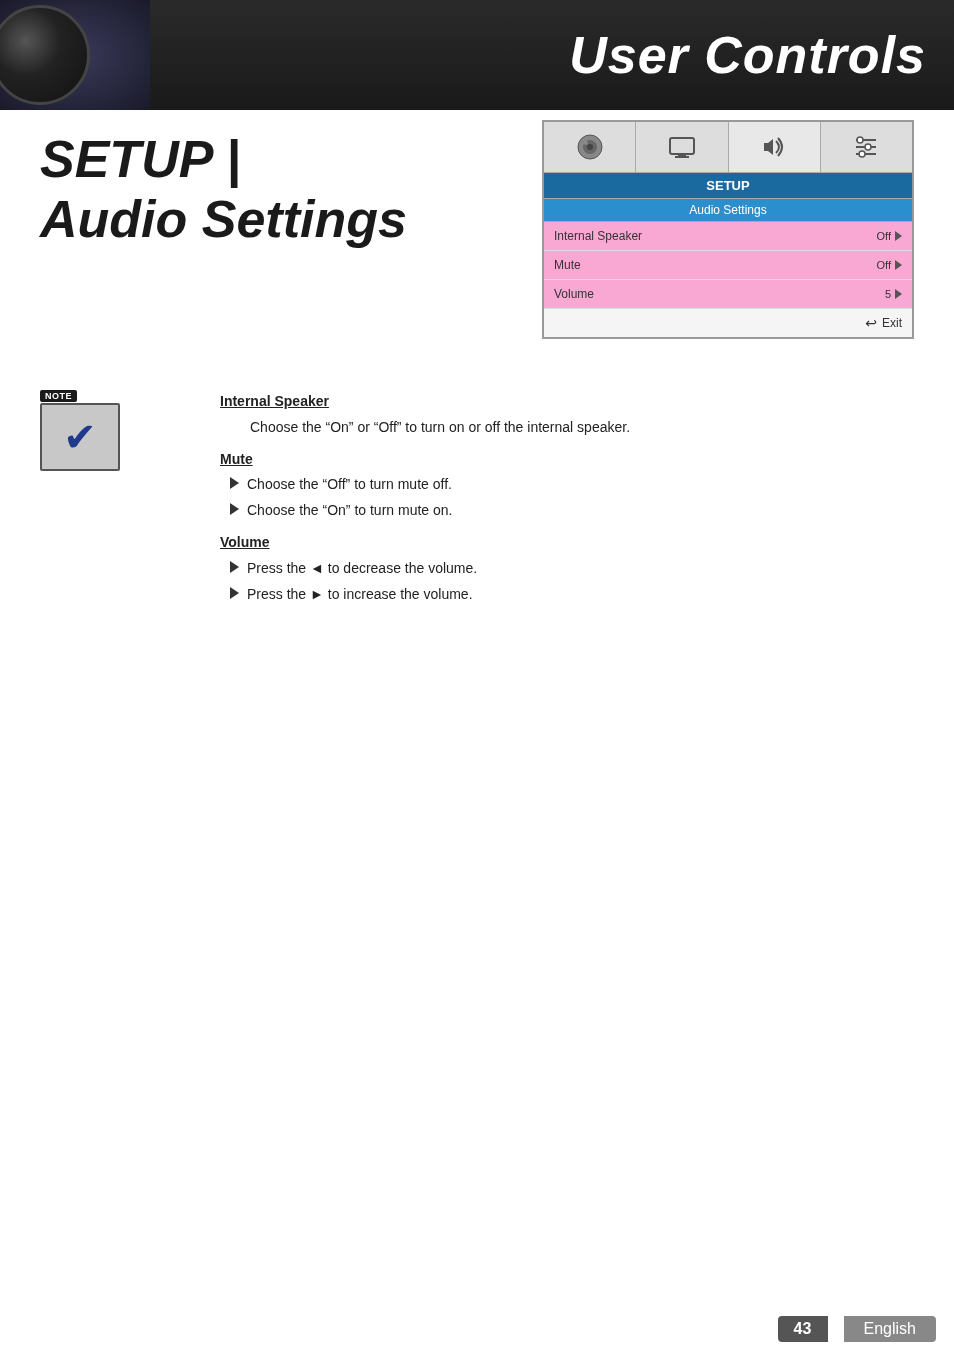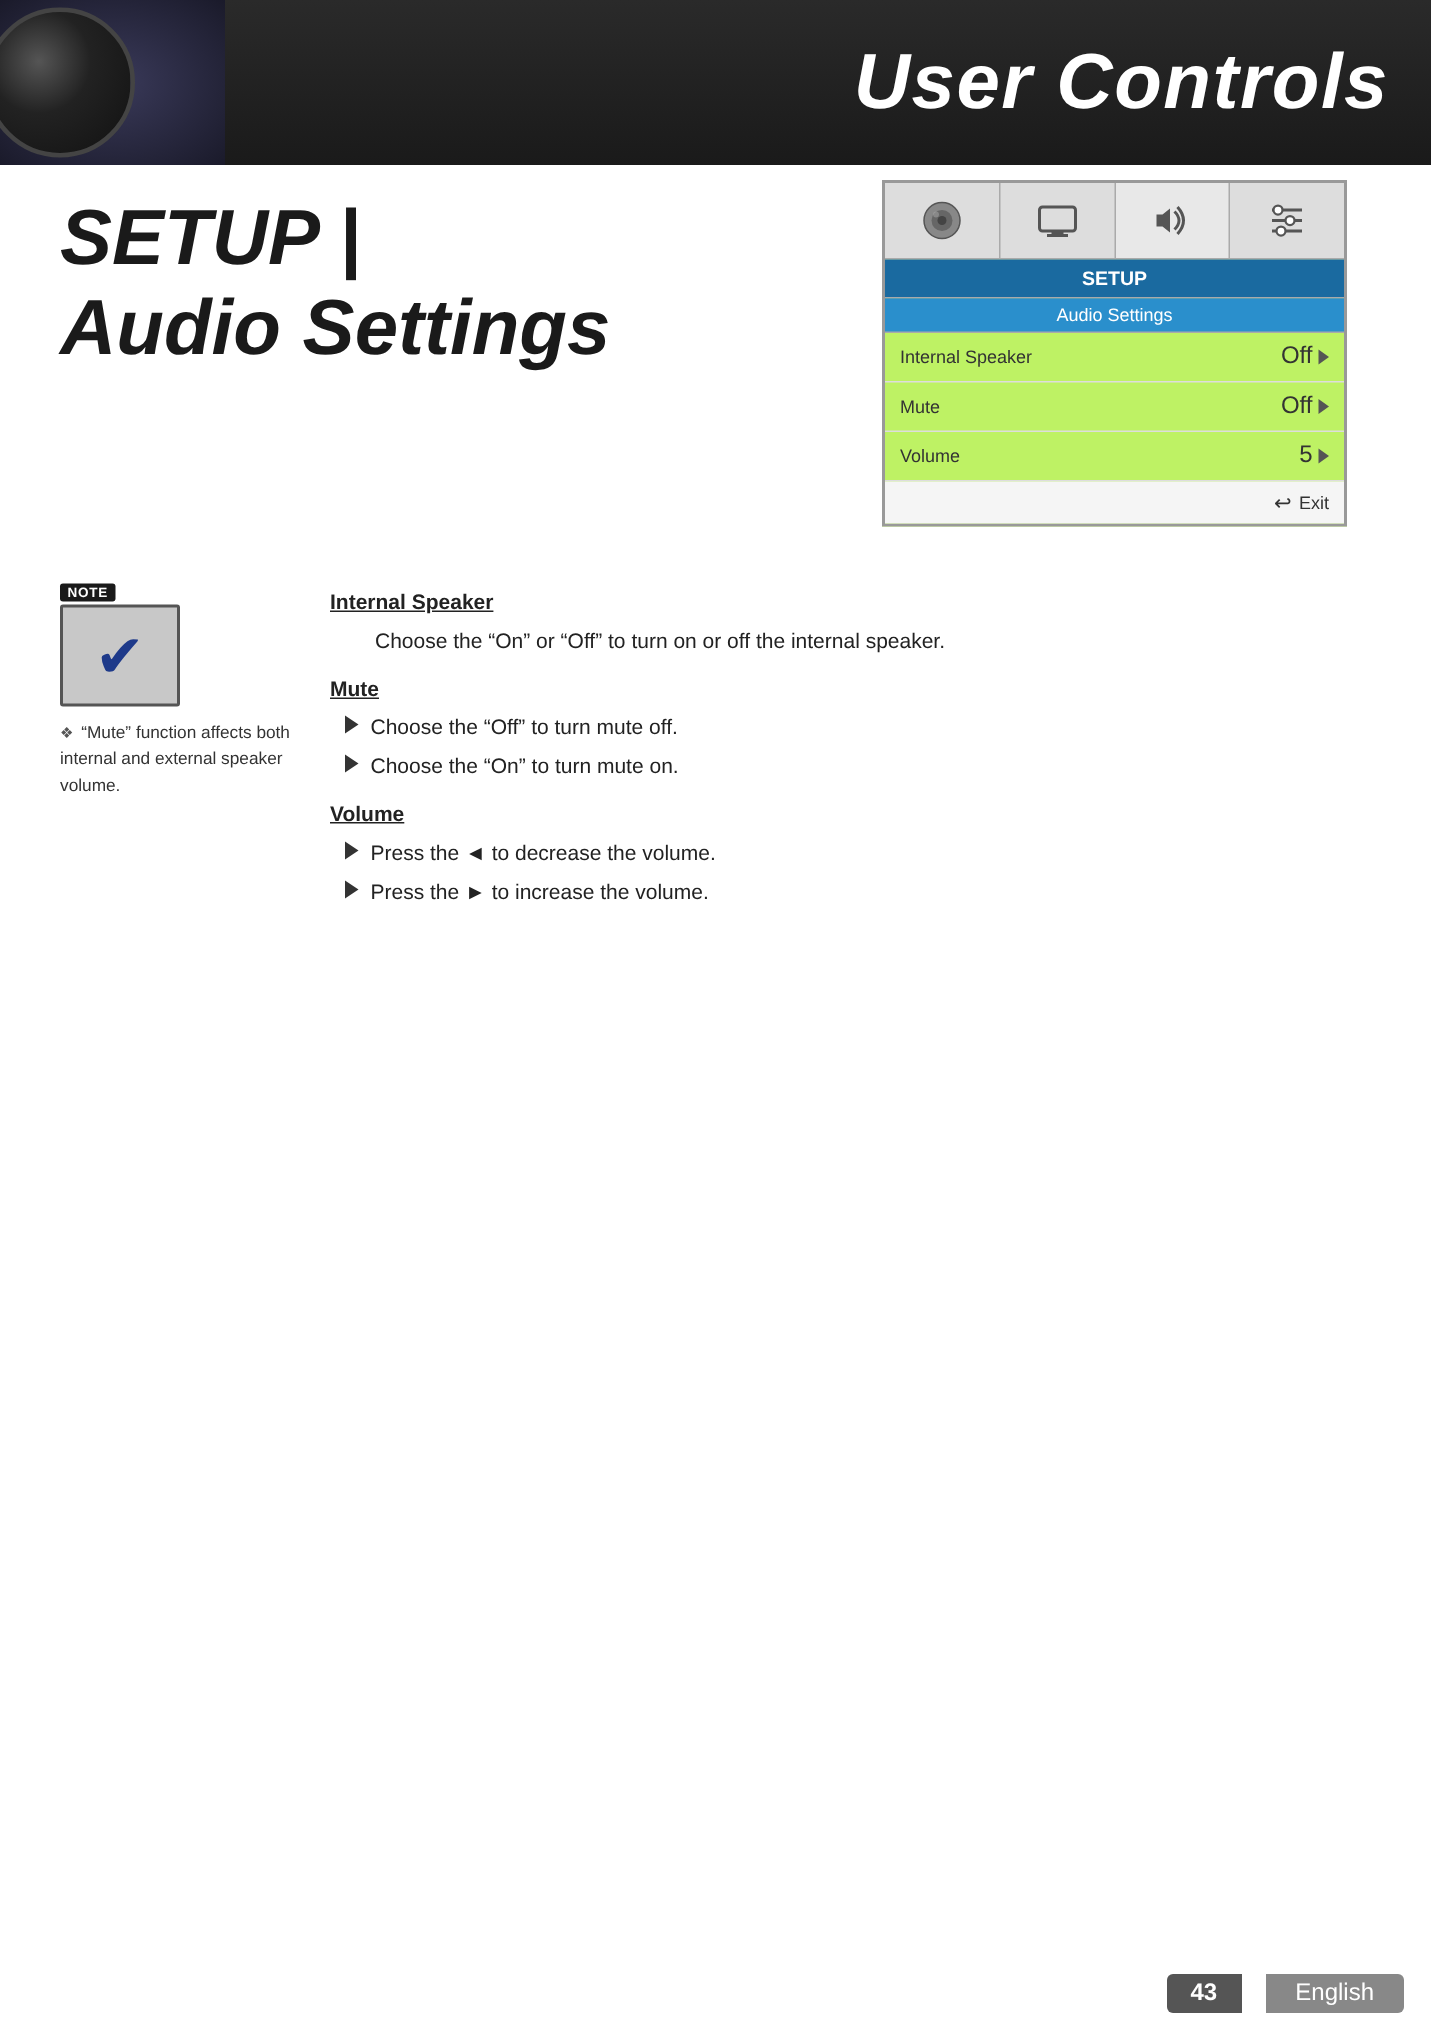--- a/index.html
+++ b/index.html
@@ -70,24 +70,24 @@
       font-style: italic;
       color: #1a1a1a;
       line-height: 1.15;
       font-family: Arial, sans-serif;
     }
 
     
     .menu-panel {
       position: absolute;
       top: 120px;
-      right: 56px;
-      width: 310px;
+      right: 40px;
+      width: 372px;
       border: 2px solid #999;
-      background: #bef264;
+      background: #f9a8d4;
     }
 
     .menu-icons-row {
       display: flex;
       background: #ddd;
       border-bottom: 1px solid #aaa;
     }
 
     .menu-icon-cell {
       flex: 1;
@@ -130,21 +130,21 @@
       border-bottom: 1px solid #ddd;
       font-size: 12px;
       color: #333;
     }
 
     .menu-item-row .value-arrow {
       display: flex;
       align-items: center;
       gap: 4px;
       color: #333;
-      font-size: 16px;
+      font-size: 11px;
     }
 
     .arrow-right {
       display: inline-block;
       width: 0;
       height: 0;
       border-top: 5px solid transparent;
       border-bottom: 5px solid transparent;
       border-left: 7px solid #555;
     }
@@ -383,24 +383,20 @@
   </div>
 </div>
 
 <div class="note-section">
   <div>
     <span class="note-title-badge">NOTE</span>
   </div>
   <div class="note-image-box">
     <span class="check-svg">✔</span>
   </div>
-  <div class="note-caption">
-    <span class="bullet-diamond">❖</span>
-    <span>“Mute” function affects both internal and external speaker volume.</span>
-  </div>
 </div>
 
 <div class="content-area">
 
   <div class="content-heading">Internal Speaker</div>
   <div class="content-indent" style="font-size:14px; color:#222; margin-bottom:8px;">Choose the “On” or “Off” to turn on or off the internal speaker.</div>
 
   <div class="content-heading">Mute</div>
   <div style="margin-bottom:8px;">
     <div class="content-bullet-item">

